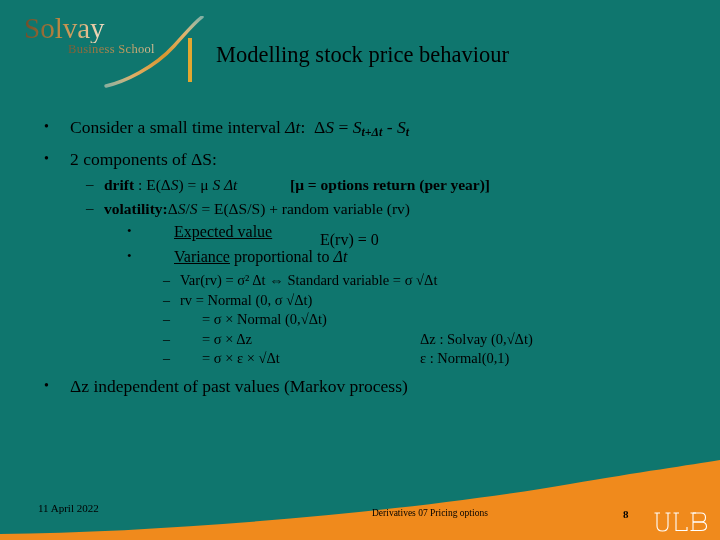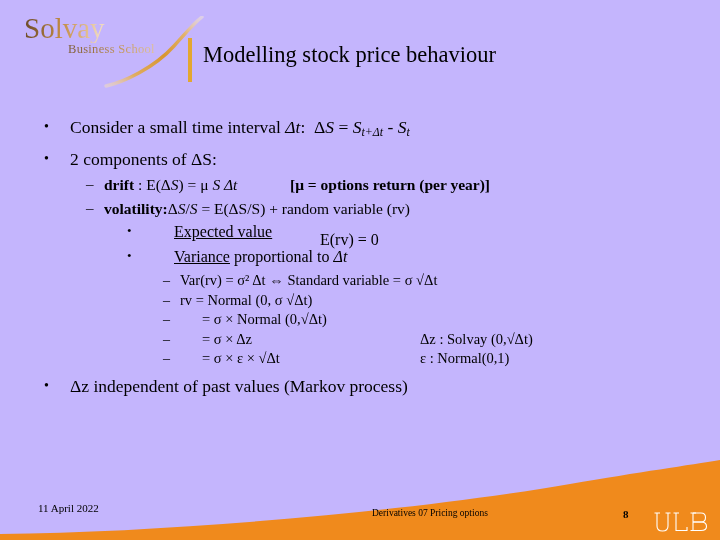--- a/index.html
+++ b/index.html
@@ -15,21 +15,21 @@
     color: #000000;
     position: relative;
   }
 
   
   #slide {
     position: absolute;
     left: 0; top: 0;
     width: 720px;
     height: 540px;
-    background: #c4b5fd;
+    background: #0f766e;
     overflow: hidden;
   }
 
   
   #logo-block {
     position: absolute;
     left: 22px;
     top: 14px;
     width: 165px;
     height: 70px;
@@ -73,21 +73,21 @@
   #title-bar {
     position: absolute;
     left: 188px;
     top: 38px;
     width: 4px;
     height: 44px;
     background: #e3a730;
   }
   #title-text {
     position: absolute;
-    left: 203px;
+    left: 216px;
     top: 42px;
     font-family: "Liberation Serif", serif;
     font-size: 22.5px;
     color: #000000;
     white-space: nowrap;
     text-align: center;
   }
 
   
   #content {
@@ -159,21 +159,21 @@
     font-size: 14px;
   }
 
   .b { font-weight: bold; }
   .it { font-style: italic; }
   .u  { text-decoration: underline; margin-left: 32px; }
   .sub {
     font-size: 0.68em;
     vertical-align: -0.28em;
     font-style: italic;
-    font-weight: normal;
+    font-weight: bold;
   }
   .indent-eq { display: inline-block; width: 22px; }
   .rcol {
     position: absolute;
     left: 388px;
     top: 0;
     font-size: 14.5px;
     white-space: nowrap;
   }
   .rcol2 {

